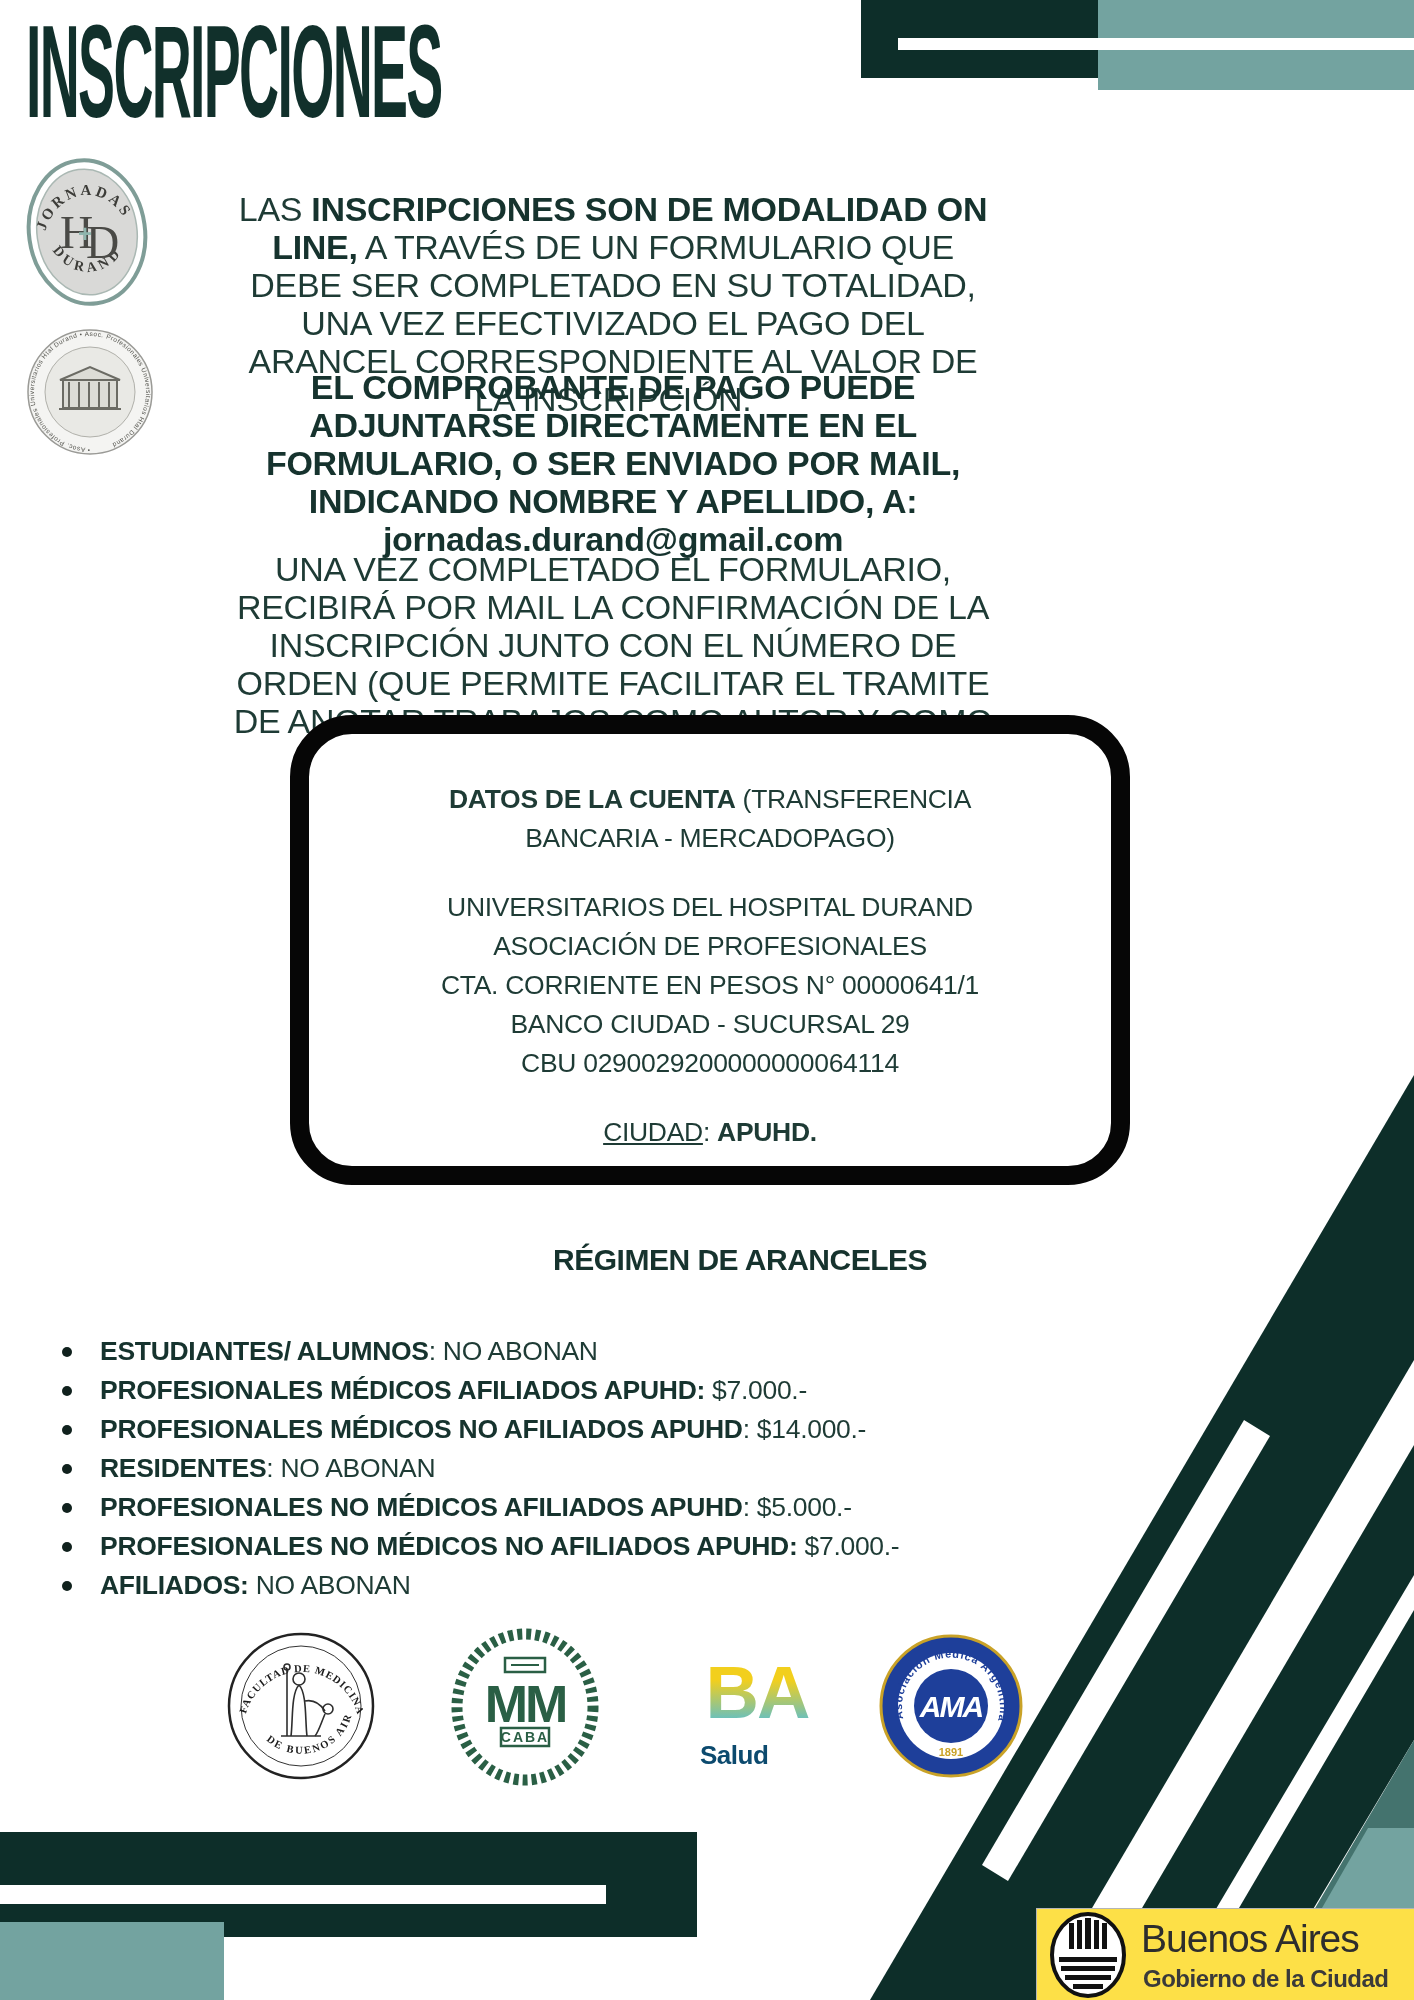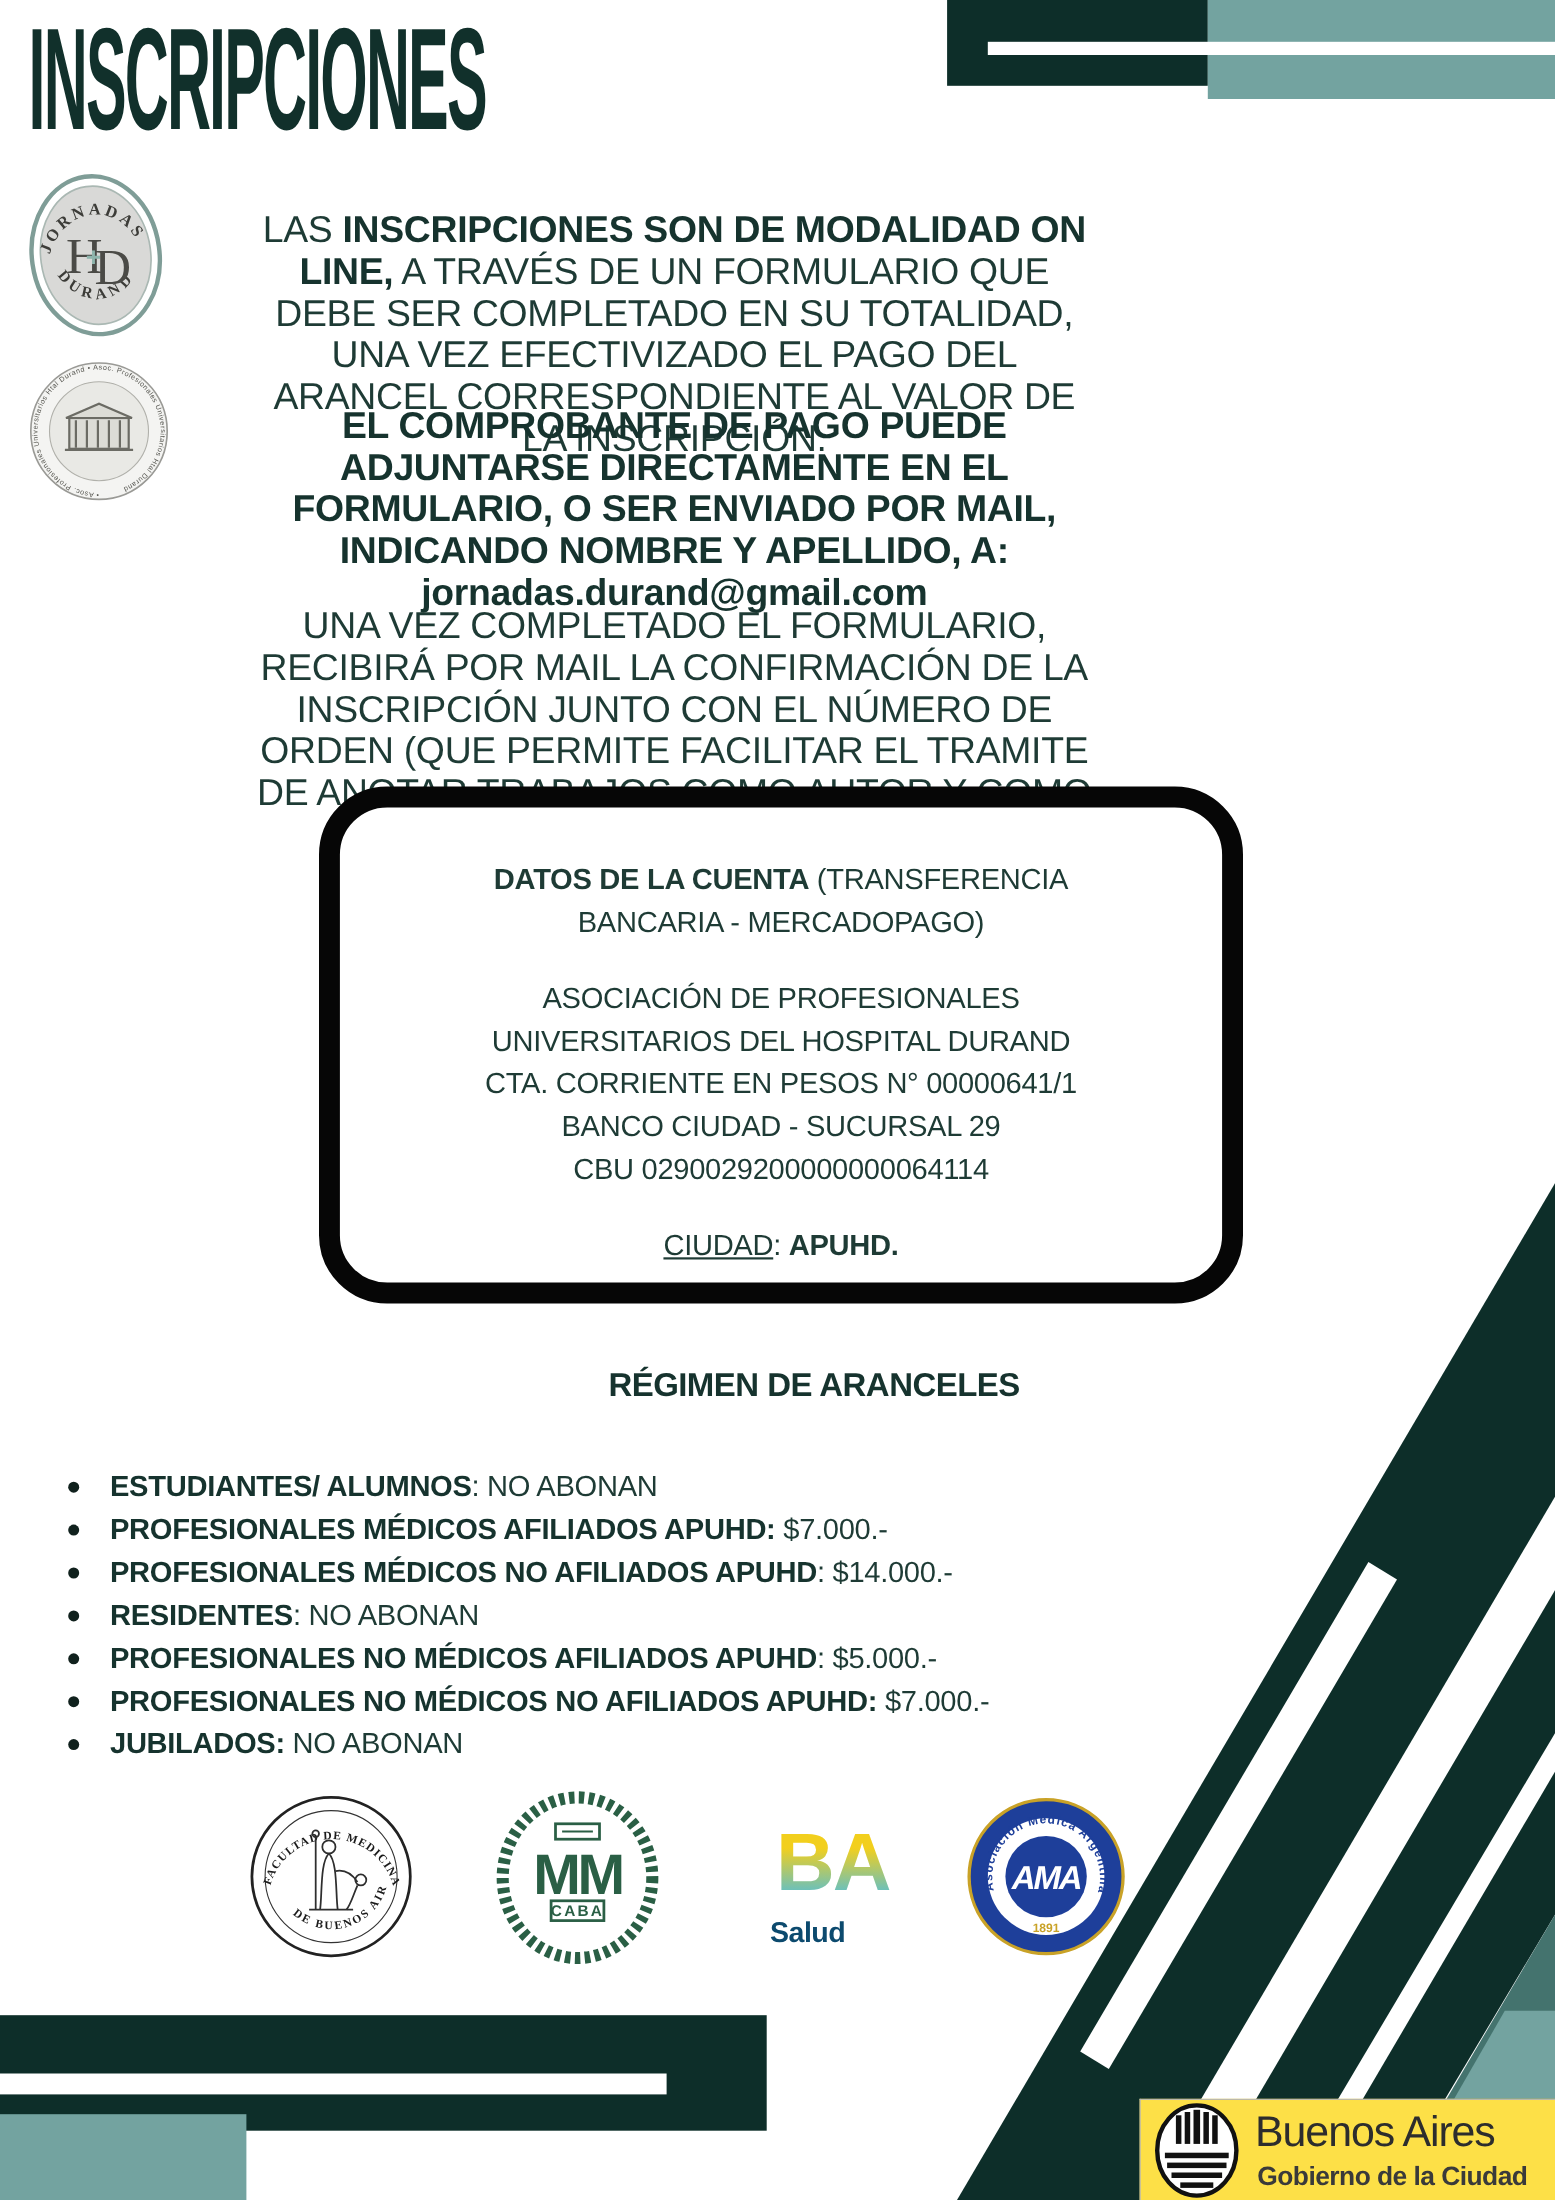--- a/index.html
+++ b/index.html
@@ -146,40 +146,40 @@
 
   <div class="para p3">UNA VEZ COMPLETADO EL FORMULARIO, RECIBIRÁ POR MAIL LA CONFIRMACIÓN DE LA INSCRIPCIÓN JUNTO CON EL NÚMERO DE ORDEN (QUE PERMITE FACILITAR EL TRAMITE DE ANOTAR TRABAJOS COMO AUTOR Y COMO PARTICIPANTE EN LOS TALLERES)</div>
 
   <div class="account-box">
     <div class="inner">
       <div class="grp">
         <b>DATOS DE LA CUENTA</b><span> (TRANSFERENCIA</span><br>
         <span>BANCARIA - MERCADOPAGO)</span>
       </div>
       <div class="grp">
+        <div>UNIVERSITARIOS DEL HOSPITAL DURAND</div>
         <div>ASOCIACIÓN DE PROFESIONALES</div>
-        <div>UNIVERSITARIOS DEL HOSPITAL DURAND</div>
         <div>CTA. CORRIENTE EN PESOS N° 00000641/1</div>
         <div>BANCO CIUDAD - SUCURSAL 29</div>
         <div>CBU 0290029200000000064114</div>
       </div>
       <div><span class="alias-u">CIUDAD</span><span>: </span><b>APUHD.</b></div>
     </div>
   </div>
 
   <div class="fees-heading">RÉGIMEN DE ARANCELES</div>
 
   <ul class="fees-list">
     <li><span class="dot"></span><b>ESTUDIANTES/ ALUMNOS</b><span>:  NO ABONAN</span></li>
     <li><span class="dot"></span><b>PROFESIONALES MÉDICOS AFILIADOS APUHD:</b><span>  $7.000.-</span></li>
     <li><span class="dot"></span><b>PROFESIONALES MÉDICOS NO AFILIADOS APUHD</b><span>: $14.000.-</span></li>
     <li><span class="dot"></span><b>RESIDENTES</b><span>: NO ABONAN</span></li>
     <li><span class="dot"></span><b>PROFESIONALES NO MÉDICOS AFILIADOS APUHD</b><span>: $5.000.-</span></li>
     <li><span class="dot"></span><b>PROFESIONALES NO MÉDICOS NO AFILIADOS APUHD:</b><span> $7.000.-</span></li>
-    <li><span class="dot"></span><b>JUBILADOS:</b><span> NO ABONAN</span></li>
+    <li><span class="dot"></span><b>AFILIADOS:</b><span> NO ABONAN</span></li>
   </ul>
 
   <svg class="logo" style="left:225px; top:1631px;" width="152" height="150" viewBox="0 0 152 150">
     <ellipse cx="76" cy="75" rx="72" ry="72" fill="#ffffff" stroke="#222222" stroke-width="2.5"></ellipse>
     <ellipse cx="76" cy="75" rx="60" ry="60" fill="none" stroke="#333333" stroke-width="1"></ellipse>
     <defs>
       <path id="facTop" d="M 20,86 A 58,58 0 0 1 132,82"></path>
       <path id="facBot" d="M 26,84 A 52,52 0 0 0 126,86"></path>
     </defs>
     <text font-size="10.5" font-weight="700" fill="#1b1b1b" letter-spacing="1" font-family="Liberation Serif, serif">

